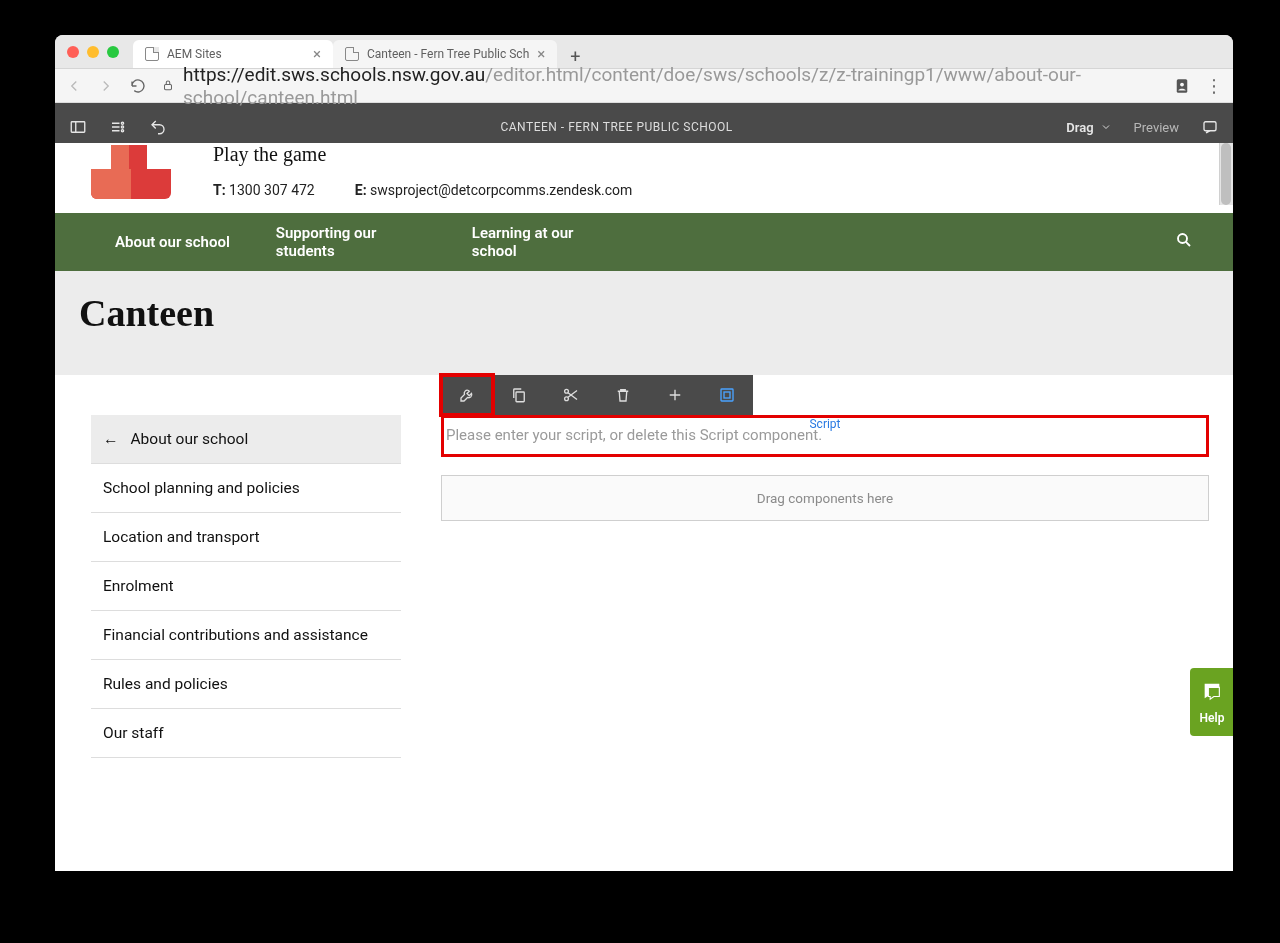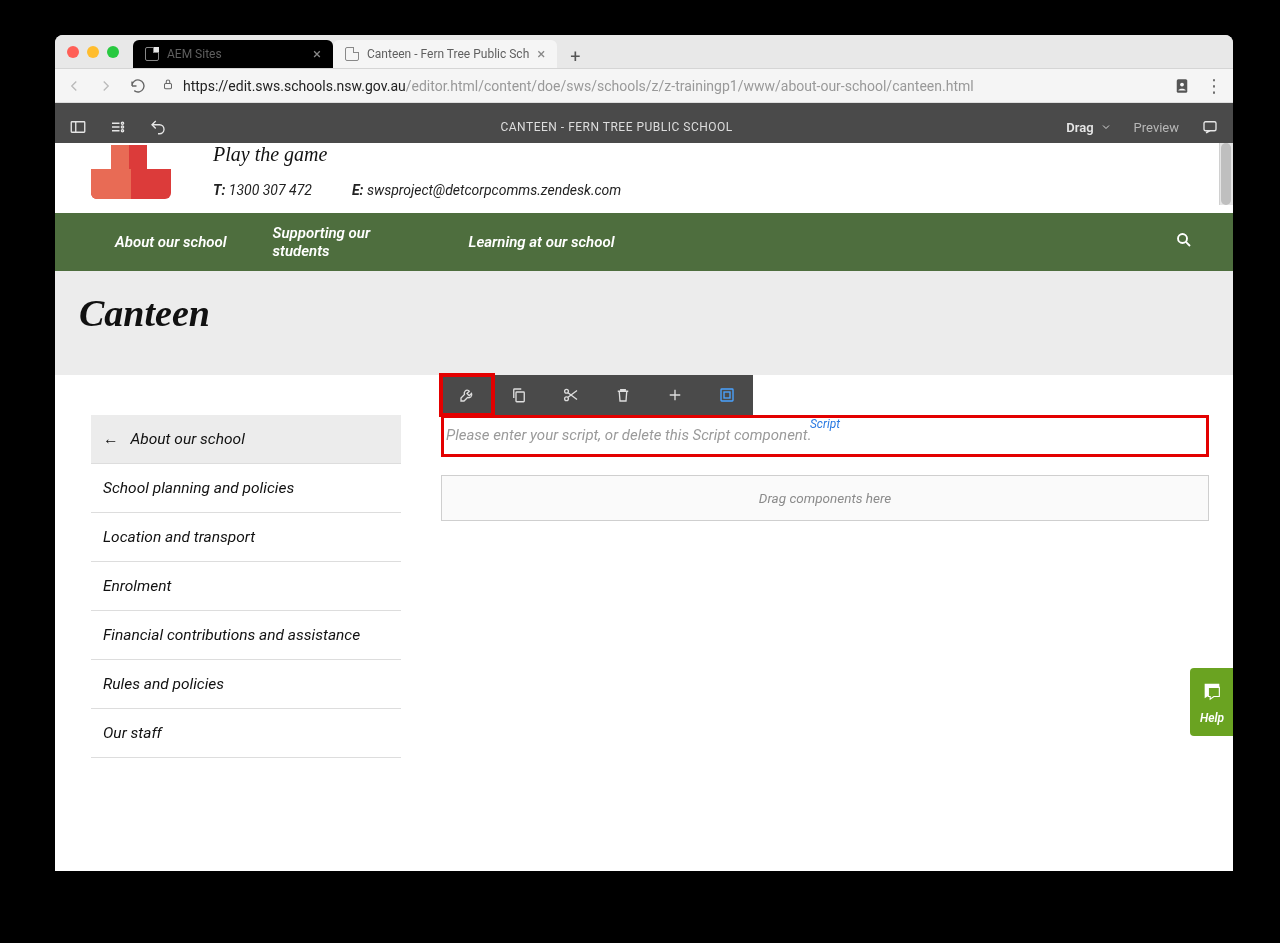--- a/index.html
+++ b/index.html
@@ -3,40 +3,40 @@
 <meta charset="utf-8">
 <style>
   * { margin:0; padding:0; box-sizing:border-box; }
   body { font-family:-apple-system,BlinkMacSystemFont,"Segoe UI",Roboto,Helvetica,Arial,sans-serif; background:#000; width:1280px; height:943px; overflow:hidden; }
   .browser-window { position:absolute; left:55px; top:35px; width:1178px; height:836px; background:#f5f5f5; border-radius:8px 8px 0 0; box-shadow:0 10px 40px rgba(0,0,0,.6); overflow:hidden; }
   .titlebar { height:34px; background:#e8e8e8; border-bottom:1px solid #d5d5d5; display:flex; align-items:center; padding:0 12px; }
   .traffic { display:flex; gap:8px; margin-right:14px; }
   .tl { width:12px; height:12px; border-radius:50%; }
   .tl.red { background:#ff5f57; } .tl.yellow { background:#ffbd2e; } .tl.green { background:#28c940; }
   .tabs { display:flex; height:100%; align-items:flex-end; gap:0; }
-  .tab { height:28px; background:#000000; border-radius:6px 6px 0 0; display:flex; align-items:center; padding:0 12px; font-size:12px; color:#5f5f5f; gap:8px; min-width:200px; cursor:pointer; }
+  .tab { height:28px; background:#ffffff; border-radius:6px 6px 0 0; display:flex; align-items:center; padding:0 12px; font-size:12px; color:#5f5f5f; gap:8px; min-width:200px; cursor:pointer; }
   .tab.active { background:#f5f5f5; }
   .tab .file-ic { width:14px; height:14px; border:1px solid #888; border-radius:2px; position:relative; }
   .tab .file-ic::after { content:""; position:absolute; right:-1px; top:-1px; width:5px; height:5px; background:#e8e8e8; border-left:1px solid #888; border-bottom:1px solid #888; }
   .tab.active .file-ic::after { background:#f5f5f5; }
   .tab .close { margin-left:auto; font-size:15px; color:#888; }
   .newtab { width:24px; height:24px; display:flex; align-items:center; justify-content:center; color:#555; font-size:18px; margin-left:6px; cursor:pointer; }
   .addrbar { height:34px; background:#f5f5f5; display:flex; align-items:center; padding:0 10px; gap:14px; border-bottom:1px solid #ddd; }
   .navbtn { color:#666; cursor:pointer; display:flex; align-items:center; }
   .navbtn.disabled { color:#bbb; cursor:default; }
-  .url { flex:1; display:flex; align-items:center; font-size:14px; color:#999; gap:8px;}
+  .url { flex:1; display:flex; align-items:center; font-size:19px; color:#999; gap:8px;}
   .url .secure { color:#666; }
   .url .host { color:#222; }
   .menu-dots { color:#666; font-size:18px; cursor:pointer; }
   .aem-topbar { height:48px; background:#4a4a4a; display:flex; align-items:center; padding:0 14px; gap:22px; color:#e6e6e6; font-size:13px; }
   .aem-topbar .ic { width:18px; height:18px; display:flex; align-items:center; justify-content:center; cursor:pointer; }
   .aem-title { flex:1; text-align:center; font-size:12px; letter-spacing:.5px; color:#ddd; }
   .aem-edit { display:flex; align-items:center; gap:6px; font-weight:600; cursor:pointer; }
   .aem-prev { color:#b7b7b7; cursor:pointer; }
-  .content { position:absolute; top:108px; left:0; right:0; bottom:0; background:#fff; overflow:hidden;font-style:italic; }
+  .content { position:absolute; top:108px; left:0; right:0; bottom:0; background:#fff; overflow:hidden; }
   .scroll-track { position:absolute; right:0; top:0; width:14px; height:62px; background:#e5e5e5; border-left:1px solid #d0d0d0; }
   .scroll-thumb { position:absolute; right:2px; top:0; width:10px; height:62px; background:#bfbfbf; border-radius:5px; }
   .header-strip { padding:0 24px 14px 24px; display:flex; align-items:flex-start; gap:30px; }
   .logo { width:104px; height:56px; position:relative; }
   .logo .base { position:absolute; bottom:0; left:12px; width:80px; height:30px; background:#dc3b3a; border-radius:0 0 6px 6px; }
   .logo .baseL { position:absolute; bottom:0; left:12px; width:40px; height:30px; background:#e86b55; border-radius:0 0 0 6px; }
   .logo .stem1 { position:absolute; bottom:30px; left:32px; width:18px; height:24px; background:#e86b55; }
   .logo .stem2 { position:absolute; bottom:30px; left:50px; width:18px; height:24px; background:#dc3b3a; }
   .tagline { font-family:Georgia,serif; font-size:20px; color:#111; margin-bottom:16px; }
   .contact { font-size:14px; color:#222; display:flex; gap:40px; }

